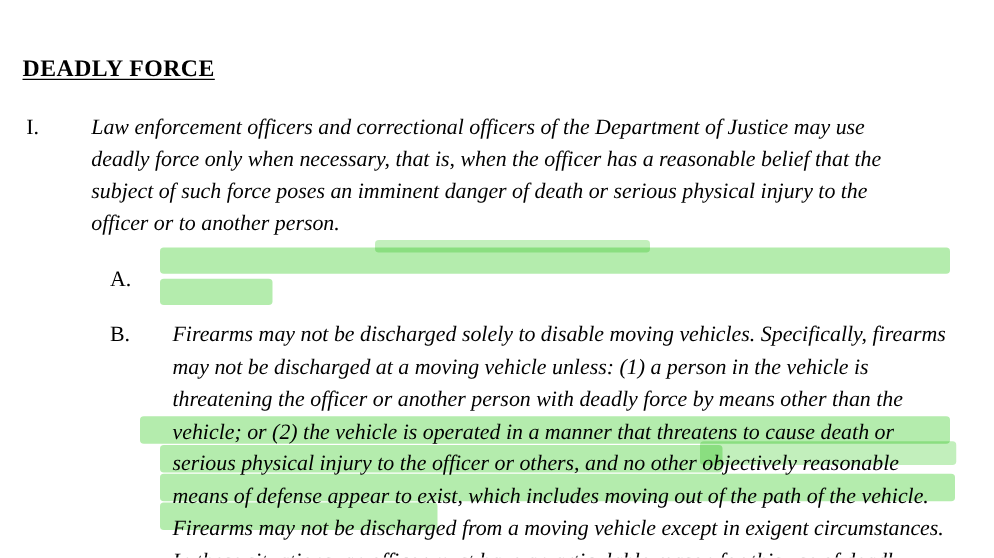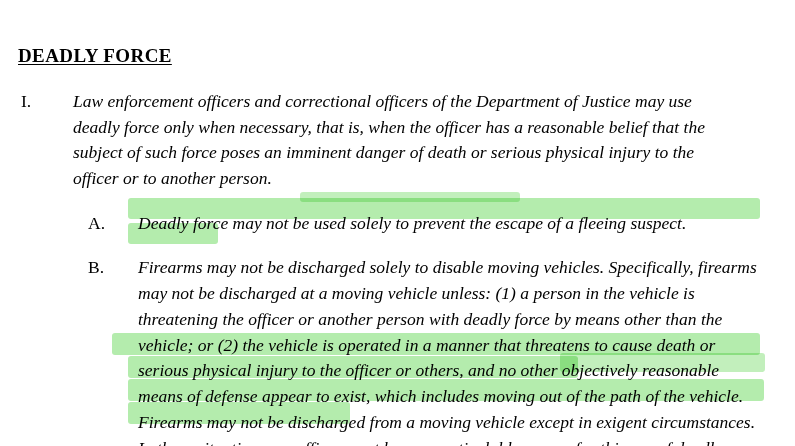--- a/index.html
+++ b/index.html
@@ -123,21 +123,20 @@
   <div class="text-layer">
     <h1 class="doc-title">DEADLY FORCE</h1>
 
     <div class="para level1">
       <div class="para-num">I.</div>
       <div class="para-body">Law enforcement officers and correctional officers of the Department of Justice may use deadly force only when necessary, that is, when the officer has a reasonable belief that the subject of such force poses an imminent danger of death or serious physical injury to the officer or to another person.</div>
     </div>
 
     <div class="para level2">
       <div class="para-num">A.</div>
-      <div class="para-body">Deadly force may not be used solely to prevent the escape of a fleeing suspect.</div>
     </div>
 
     <div class="para level2">
       <div class="para-num">B.</div>
       <div class="para-body">Firearms may not be discharged solely to disable moving vehicles.  Specifically, firearms may not be discharged at a moving vehicle unless: (1) a person in the vehicle is threatening the officer or another person with deadly force by means other than the vehicle; or (2) the vehicle is operated in a manner that threatens to cause death or serious physical injury to the officer or others, and no other objectively reasonable means of defense appear to exist, which includes moving out of the path of the vehicle.  Firearms may not be discharged from a moving vehicle except in exigent circumstances.  In these situations, an officer must have an articulable reason for this use of deadly force.</div>
     </div>
   </div>
 
   <div class="bottom-fade"></div>
 </div>

